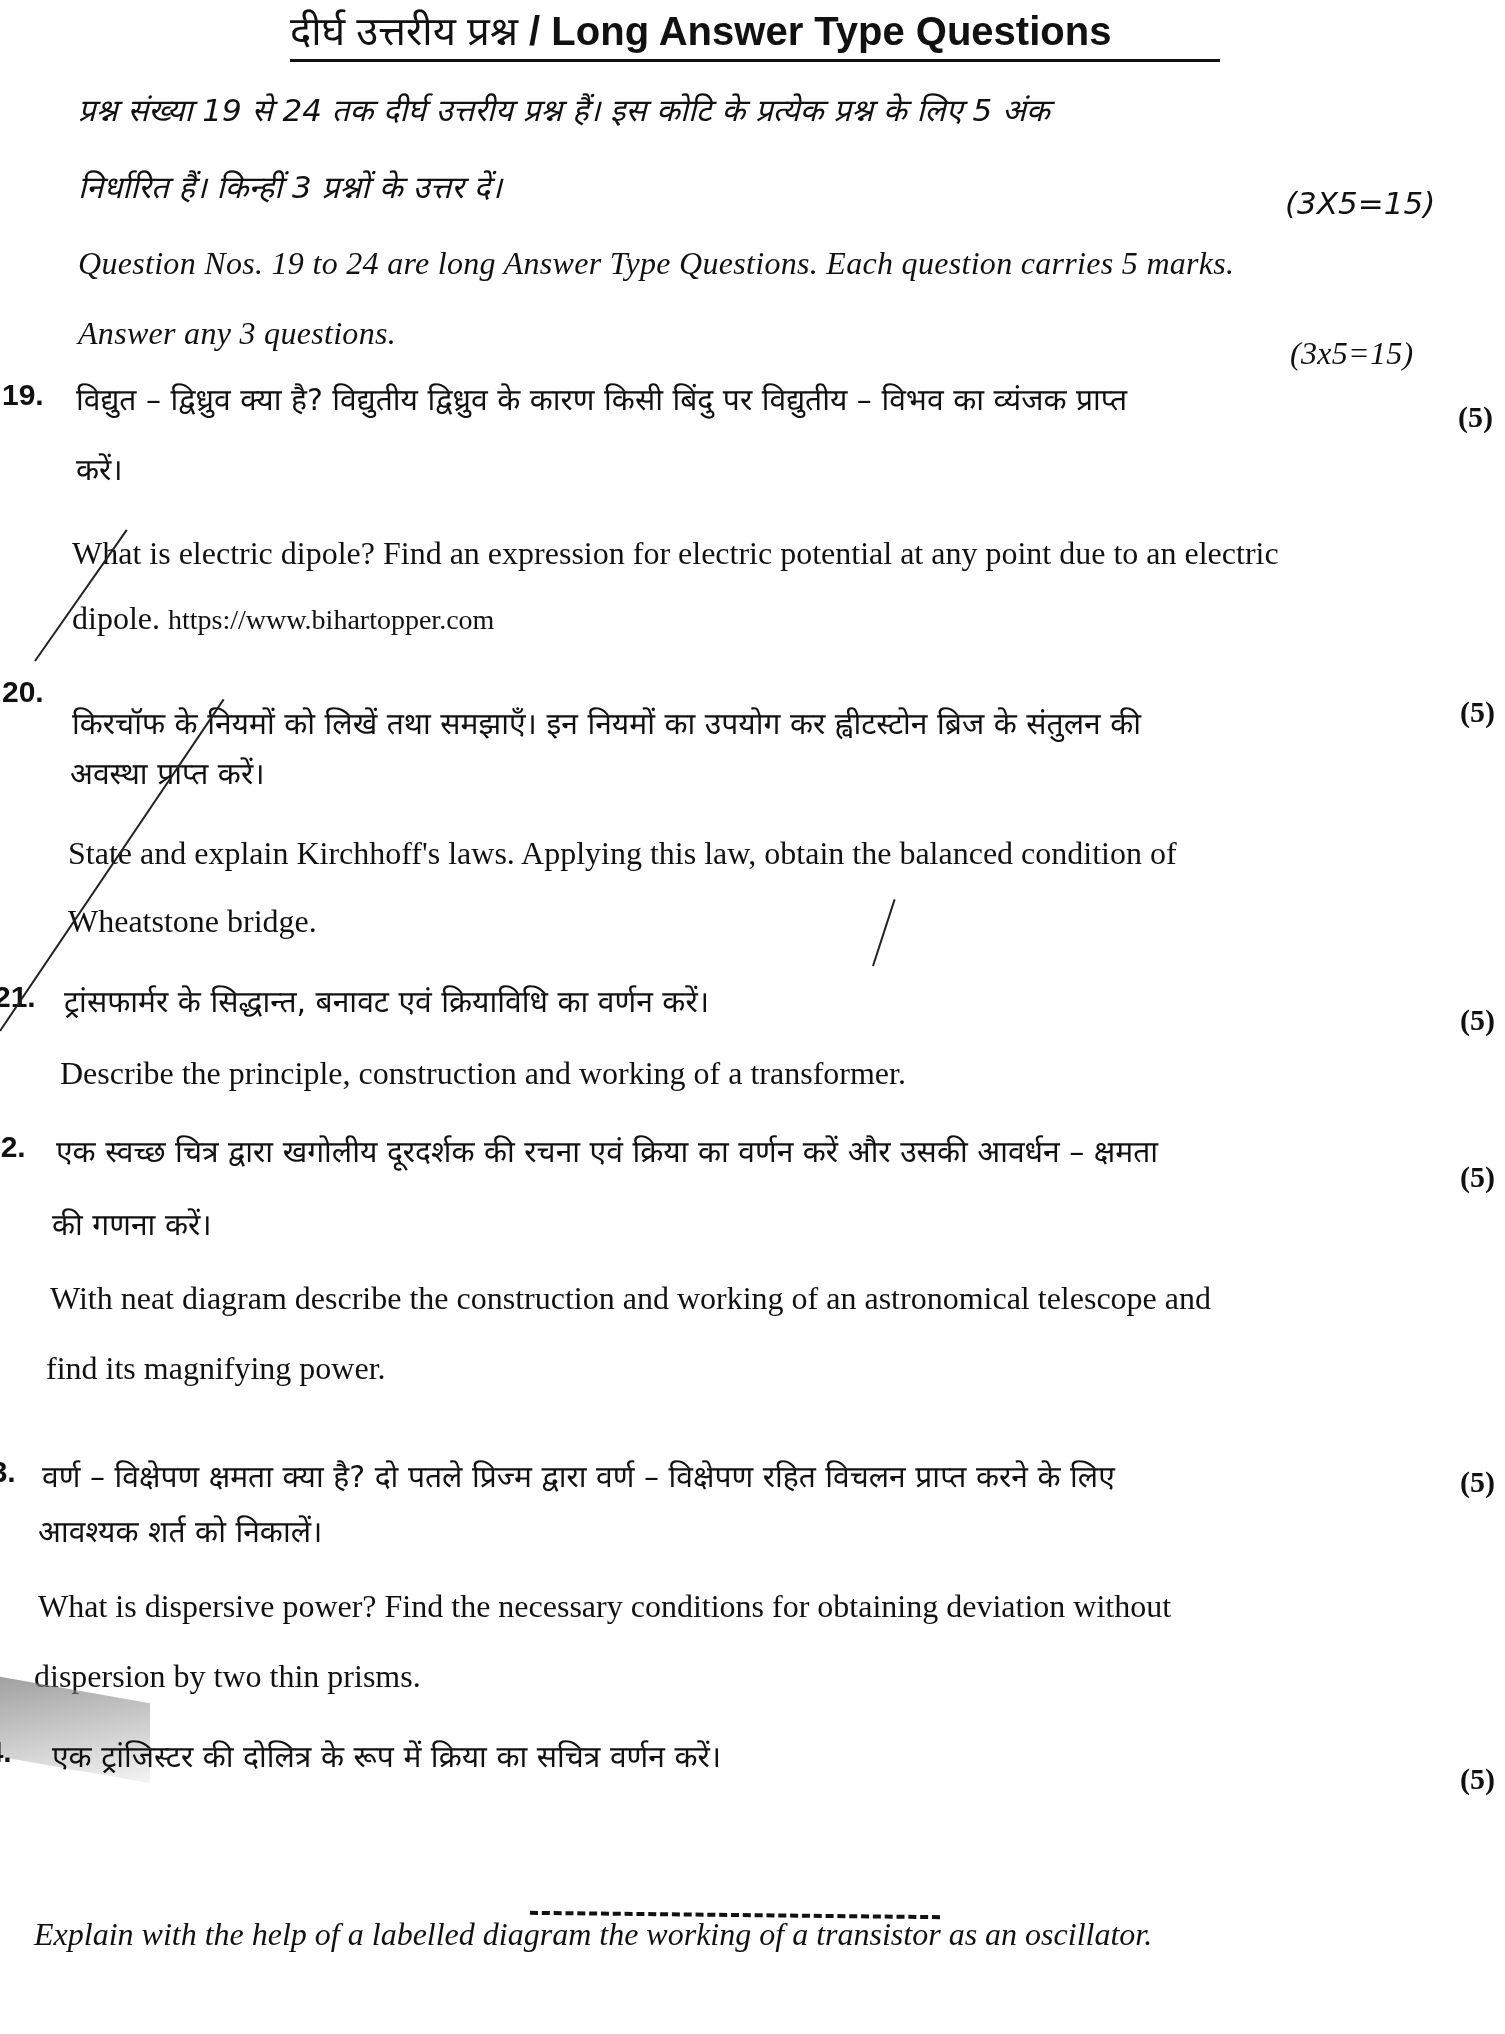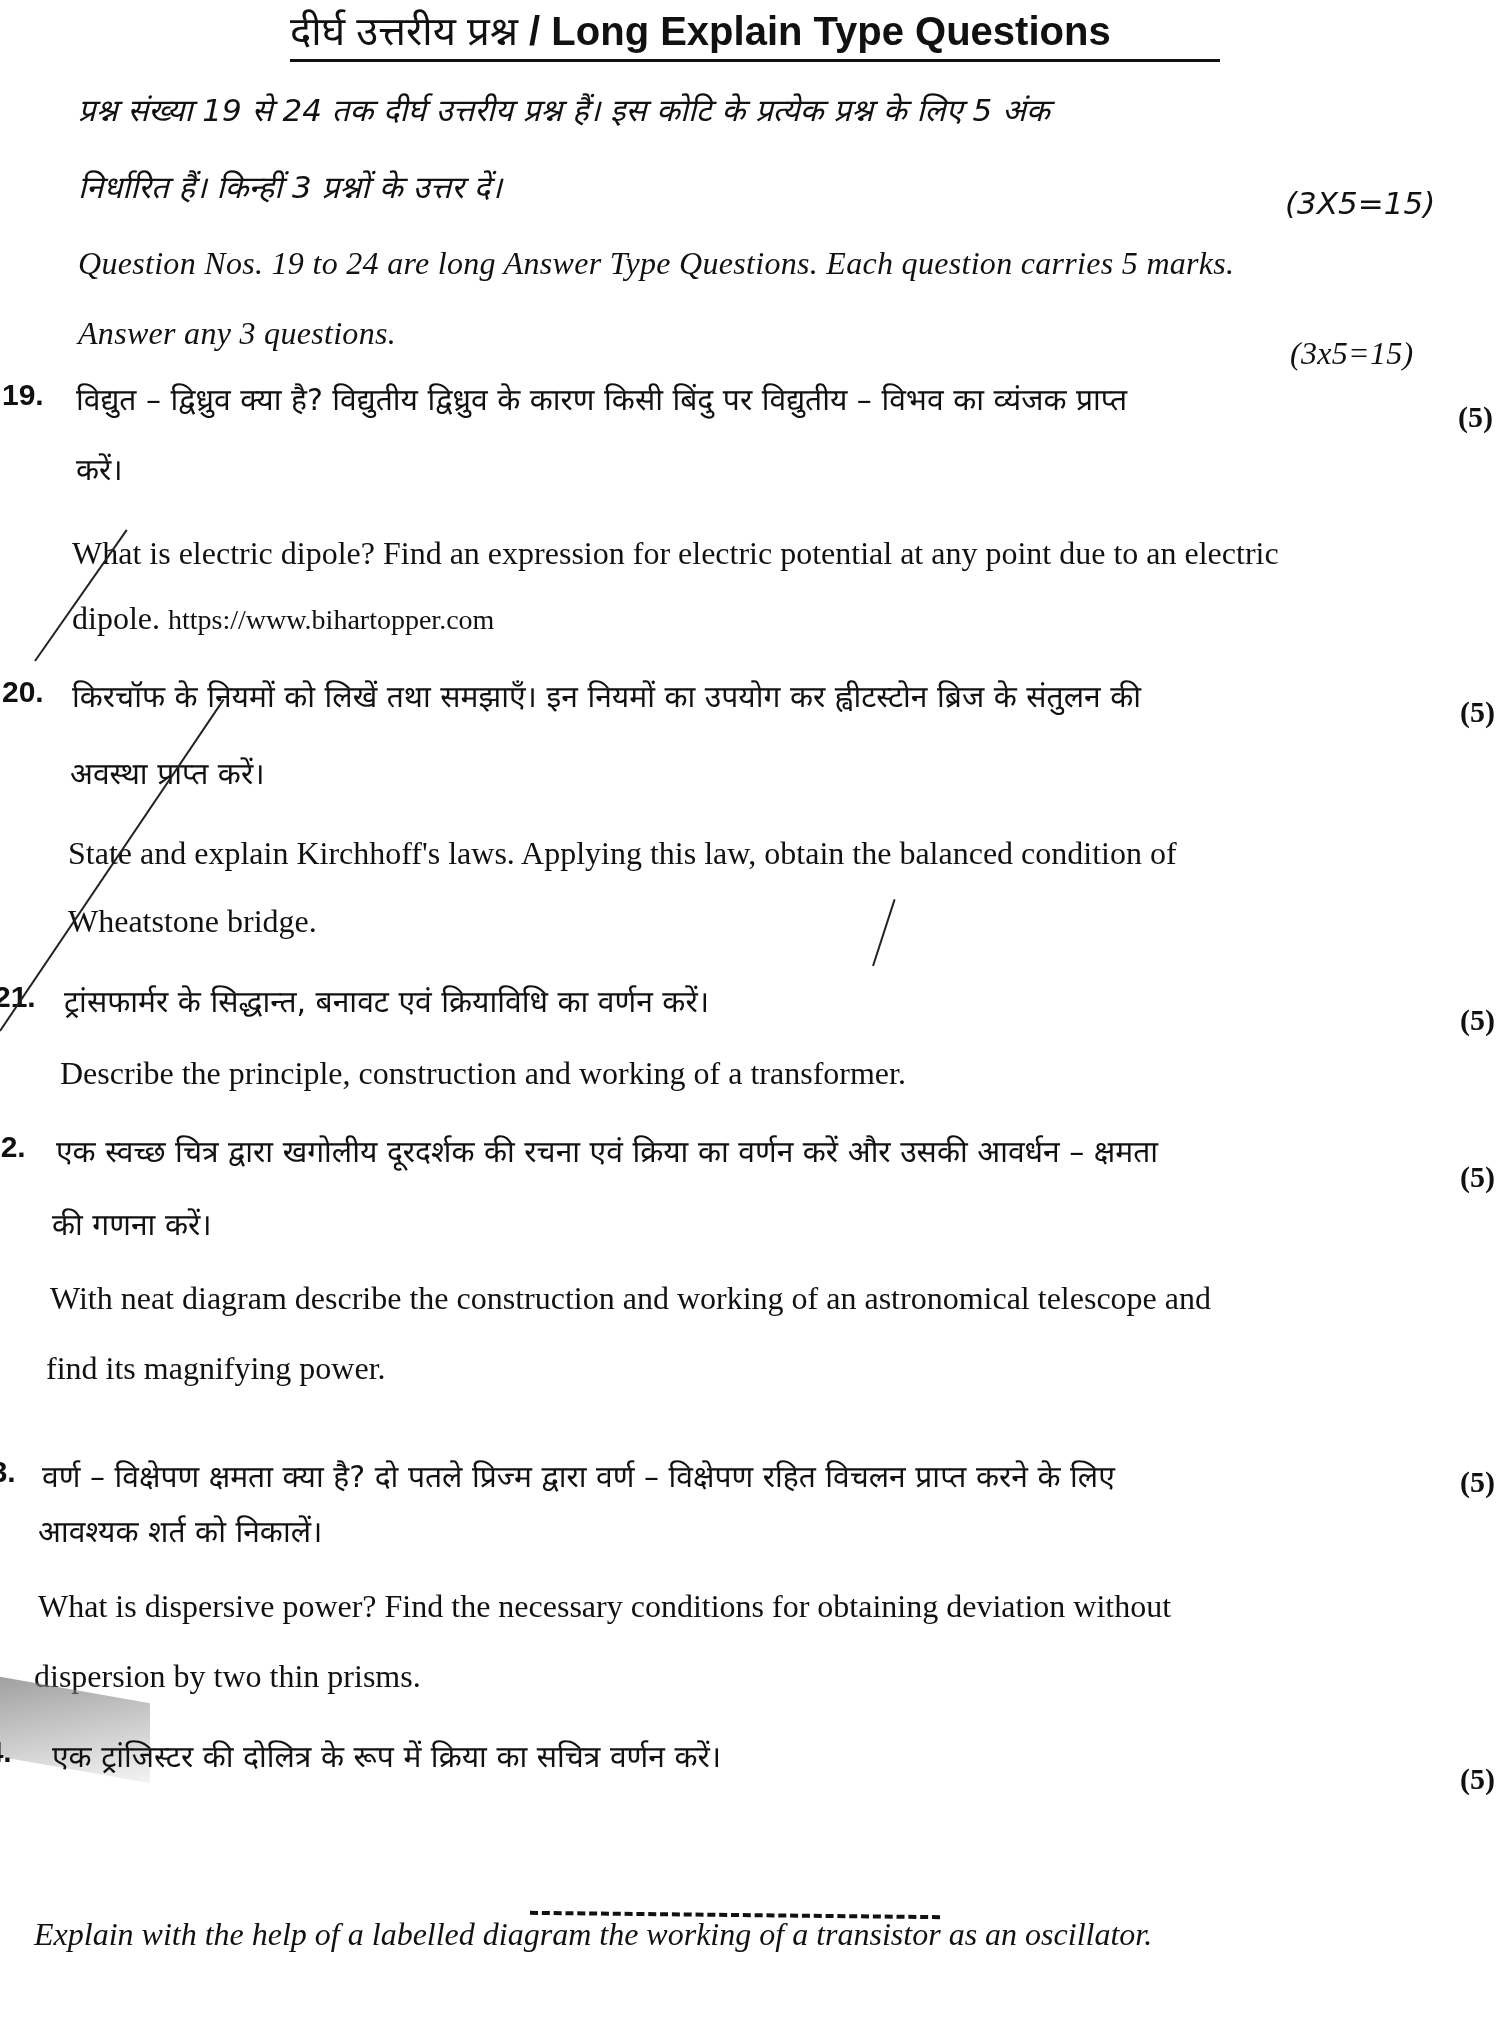--- a/index.html
+++ b/index.html
@@ -31,21 +31,21 @@
   .pen { position: absolute; background: #222; height: 2px; transform-origin: left center; }
   .smudge { position: absolute; left: 0; top: 1690px; width: 150px; height: 80px;
     background: linear-gradient(160deg, rgba(120,120,120,0.7), rgba(200,200,200,0.2)); transform: skewY(10deg); }
 </style>
 </head>
 <body>
 
 <div class="page">
 
   <div class="title">
-    <span class="hi">दीर्घ उत्तरीय प्रश्न</span><span> / </span><span>Long Explain Type Questions</span>
+    <span class="hi">दीर्घ उत्तरीय प्रश्न</span><span> / </span><span>Long Answer Type Questions</span>
   </div>
 
   <div class="line hin-instr" style="left:78px; top:88px;">प्रश्न संख्या 19 से 24 तक दीर्घ उत्तरीय प्रश्न हैं। इस कोटि के प्रत्येक प्रश्न के लिए 5 अंक</div>
   <div class="line hin-instr" style="left:78px; top:165px;">निर्धारित हैं। किन्हीं 3 प्रश्नों के उत्तर दें।</div>
   <div class="line hin-instr" style="left:1285px; top:185px;">(3X5=15)</div>
 
   <div class="line eng-instr" style="left:78px; top:245px;">Question Nos. 19 to 24 are long Answer Type Questions. Each question carries 5 marks.</div>
   <div class="line eng-instr" style="left:78px; top:315px;">Answer any 3 questions.</div>
   <div class="line eng-instr" style="left:1290px; top:335px;">(3x5=15)</div>
 
@@ -53,21 +53,21 @@
   <div class="line hin" style="left:76px; top:378px;">विद्युत – द्विध्रुव क्या है? विद्युतीय द्विध्रुव के कारण किसी बिंदु पर विद्युतीय – विभव का व्यंजक प्राप्त</div>
   <div class="mk" style="left:1458px; top:400px;">(5)</div>
   <div class="line hin" style="left:76px; top:448px;">करें।</div>
   <div class="line eng" style="left:72px; top:535px;">What is electric dipole? Find an expression for electric potential at any point due to an electric</div>
   <div class="line eng" style="left:72px; top:600px;">
     <span>dipole.</span>
     <span class="url">https://www.bihartopper.com</span>
   </div>
 
   <div class="qno" style="left:2px; top:675px;">20.</div>
-  <div class="line hin" style="left:72px; top:675px;">किरचॉफ के नियमों को लिखें तथा समझाएँ। इन नियमों का उपयोग कर ह्वीटस्टोन ब्रिज के संतुलन की</div>
+  <div class="line hin" style="left:72px; top:702px;">किरचॉफ के नियमों को लिखें तथा समझाएँ। इन नियमों का उपयोग कर ह्वीटस्टोन ब्रिज के संतुलन की</div>
   <div class="mk" style="left:1460px; top:695px;">(5)</div>
   <div class="line hin" style="left:70px; top:752px;">अवस्था प्राप्त करें।</div>
   <div class="line eng" style="left:68px; top:835px;">State and explain Kirchhoff's laws. Applying this law, obtain the balanced condition of</div>
   <div class="line eng" style="left:68px; top:903px;">Wheatstone bridge.</div>
 
   <div class="qno" style="left:-6px; top:980px;">21.</div>
   <div class="line hin" style="left:64px; top:980px;">ट्रांसफार्मर के सिद्धान्त, बनावट एवं क्रियाविधि का वर्णन करें।</div>
   <div class="mk" style="left:1460px; top:1003px;">(5)</div>
   <div class="line eng" style="left:60px; top:1055px;">Describe the principle, construction and working of a transformer.</div>
 

